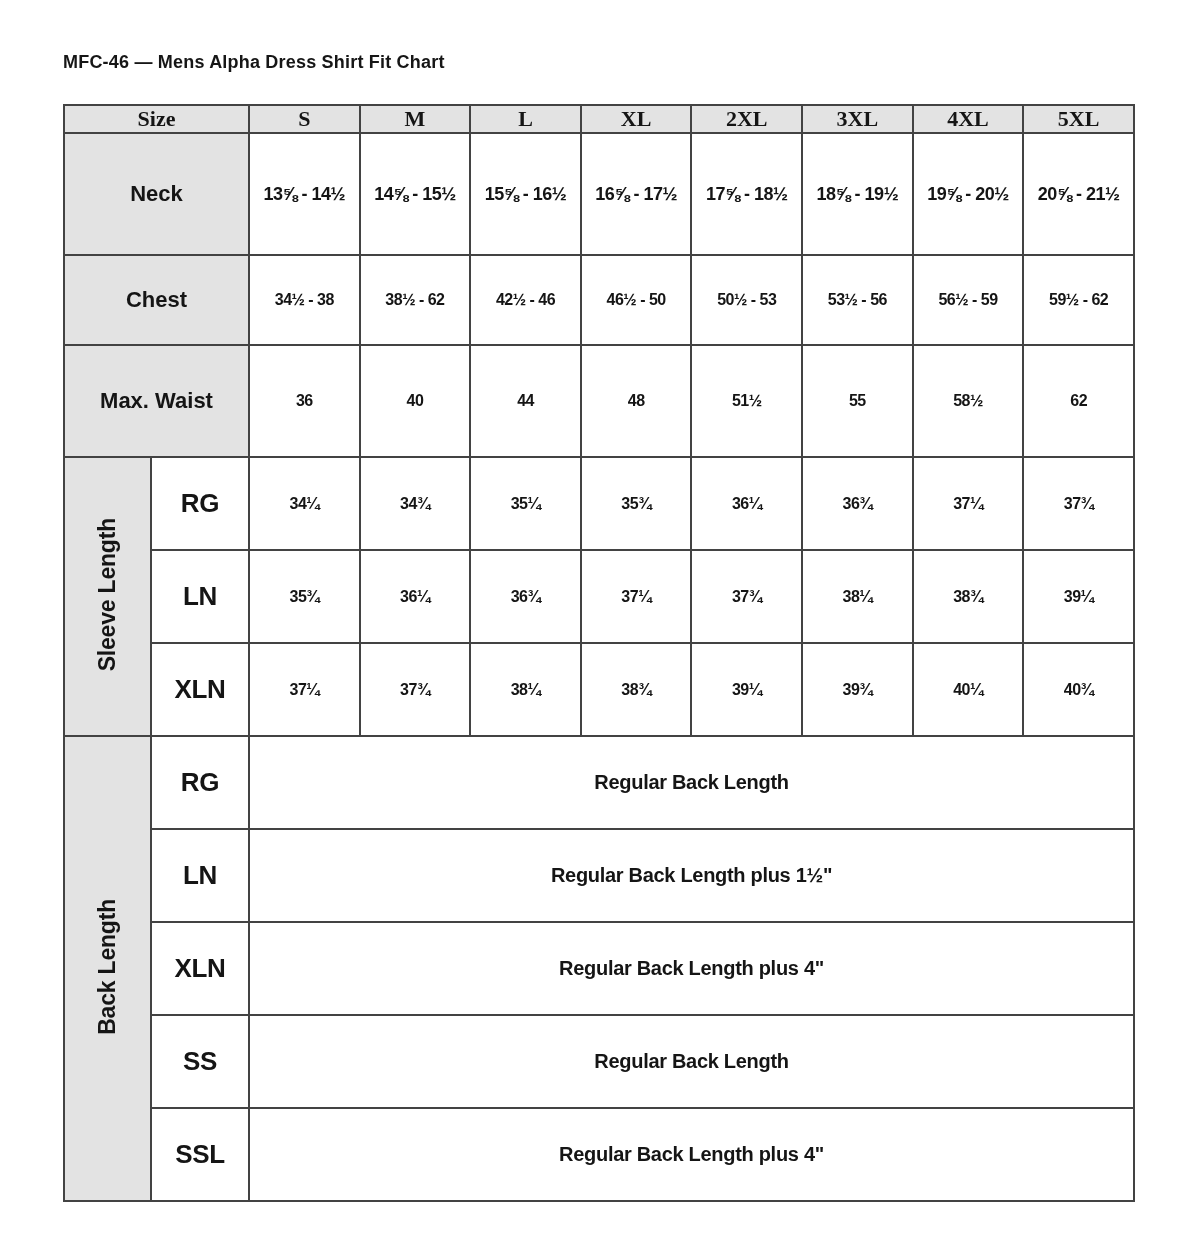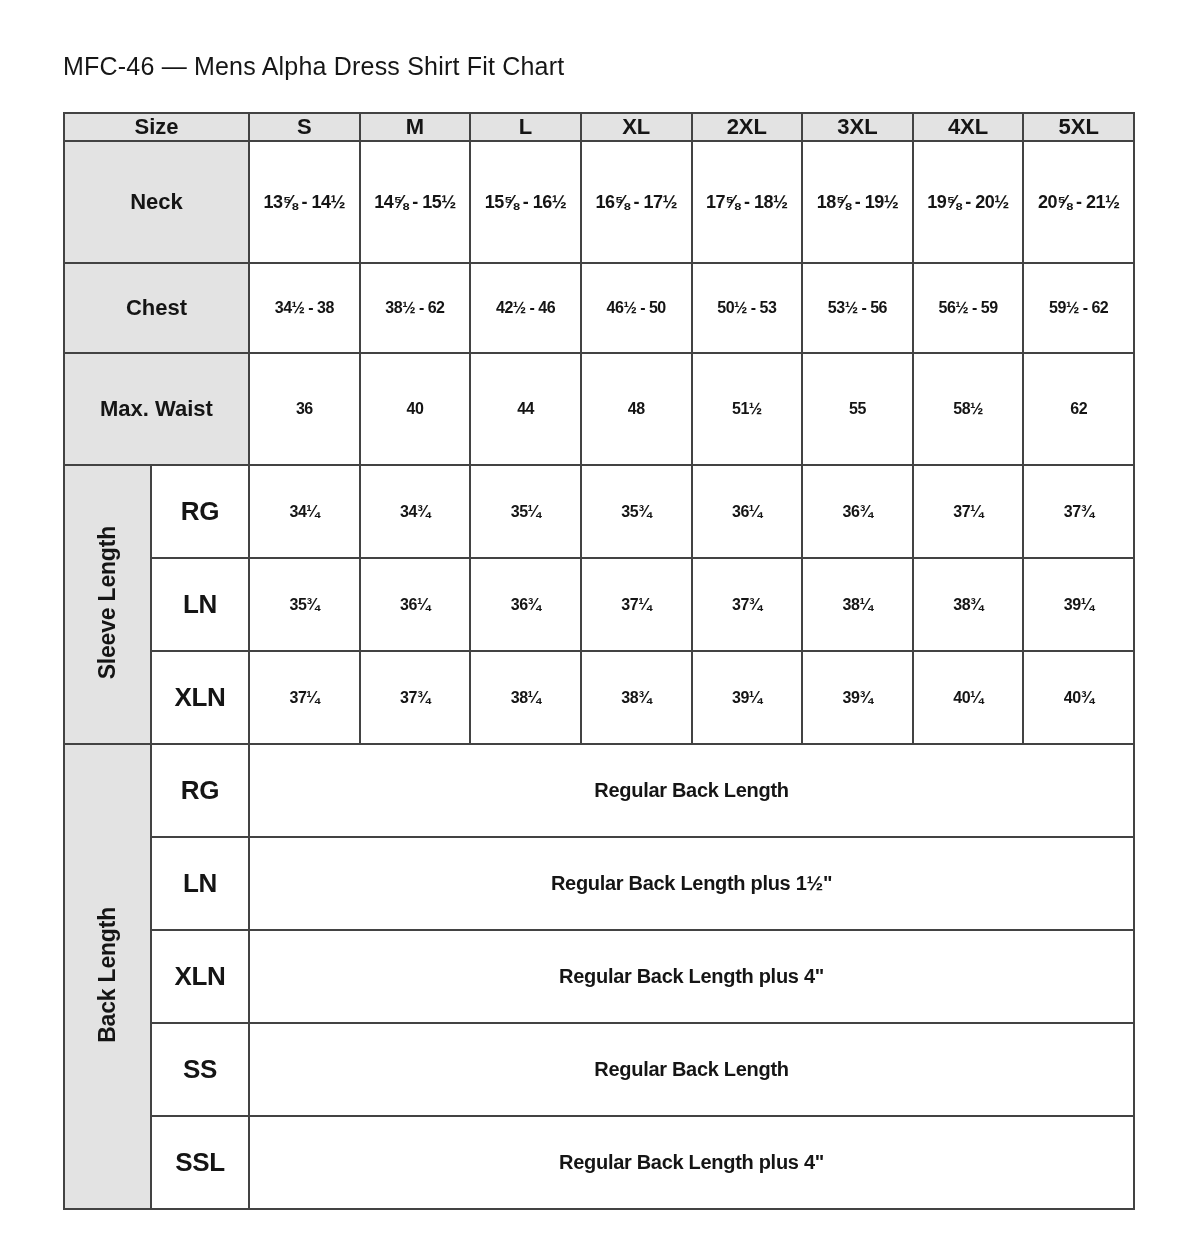--- a/index.html
+++ b/index.html
@@ -10,22 +10,22 @@
     font-family: "Liberation Sans", "DejaVu Sans", sans-serif;
     color: #151515;
   }
   .page {
     box-sizing: border-box;
     width: 1200px;
     height: 1259px;
     padding: 52px 64px 0 63px;
   }
   .title {
-    font-size: 25px;
-    font-weight: 400;
+    font-size: 18px;
+    font-weight: 700;
     margin: 0 0 31px 0;
     letter-spacing: 0.2px;
     color: #161616;
   }
   table.fit {
     border-collapse: collapse;
     table-layout: fixed;
     width: 1072px;
   }
   table.fit th, table.fit td {
@@ -44,21 +44,21 @@
   .vcell { background: #e3e3e3; }
   .vert {
     display: inline-block;
     writing-mode: vertical-rl;
     transform: rotate(180deg);
     font-size: 23px;
     font-weight: 700;
     letter-spacing: -0.2px;
     white-space: nowrap;
   }
-  tr.r-head   { height: 27px; }
+  tr.r-head   { height: 27px; font-family: Liberation Serif, serif; }
   tr.r-neck   { height: 122px; }
   tr.r-chest  { height: 90px; }
   tr.r-waist  { height: 112px; }
   tr.r-sleeve { height: 93px; }
   tr.r-back   { height: 93px; }
 </style>
 </head>
 <body>
 
 <div class="page">

